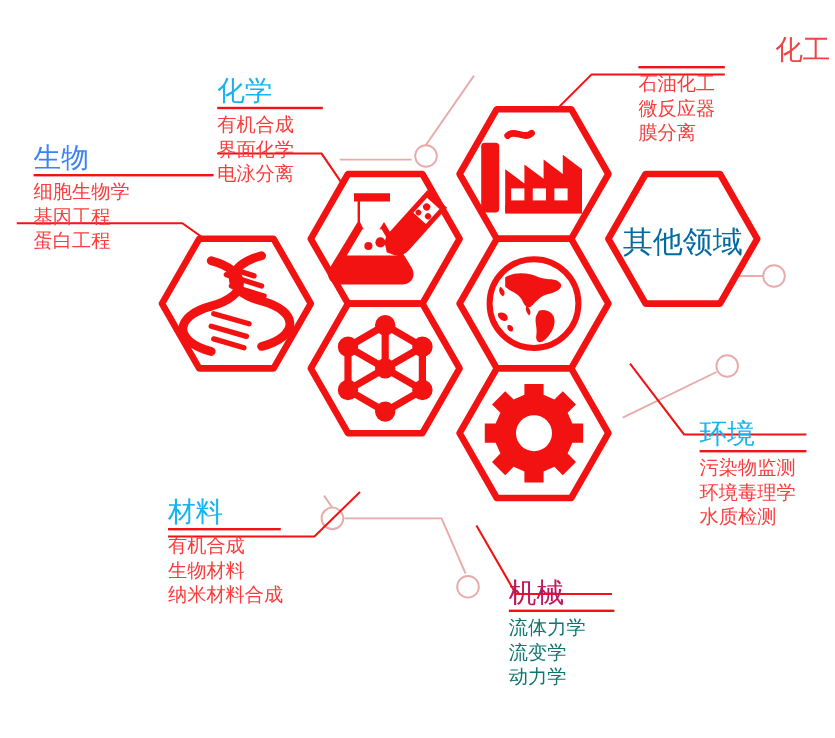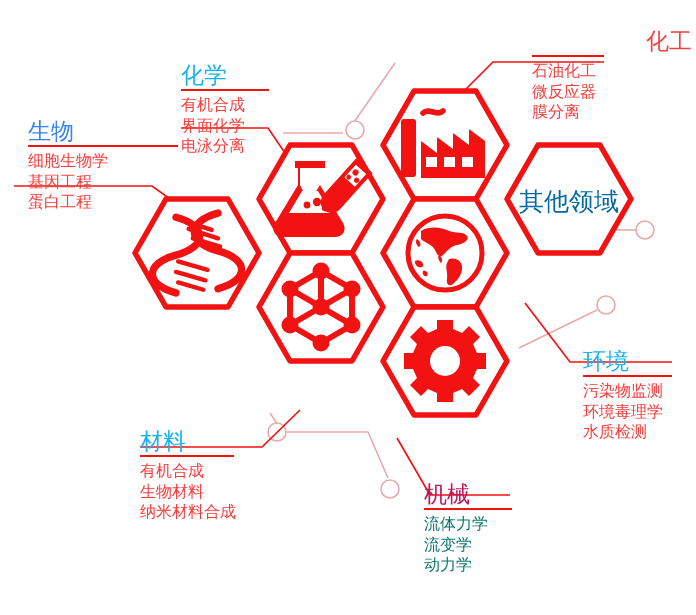--- a/index.html
+++ b/index.html
@@ -241,21 +241,21 @@
   <div class="callout" style="left:424px;top:481px;width:140px;">
     <div class="title" style="color: #be185d;">机械</div>
     <div class="rule" style="background:#f21212;width:88px;"></div>
     <div class="items" style="color: #0f766e;">
       <div>流体力学</div>
       <div>流变学</div>
       <div>动力学</div>
     </div>
   </div>
 
-  <div class="callout" style="left:140px;top:428px;width:160px;">
+  <div class="callout" style="left:140px;top:413px;width:160px;">
     <div class="title" style="color: rgb(22, 179, 240);">材料</div>
     <div class="rule" style="background:#f21212;width:94px;"></div>
     <div class="items" style="color: rgb(250, 60, 60);">
       <div>有机合成</div>
       <div>生物材料</div>
       <div>纳米材料合成</div>
     </div>
   </div>
 
 </div>

